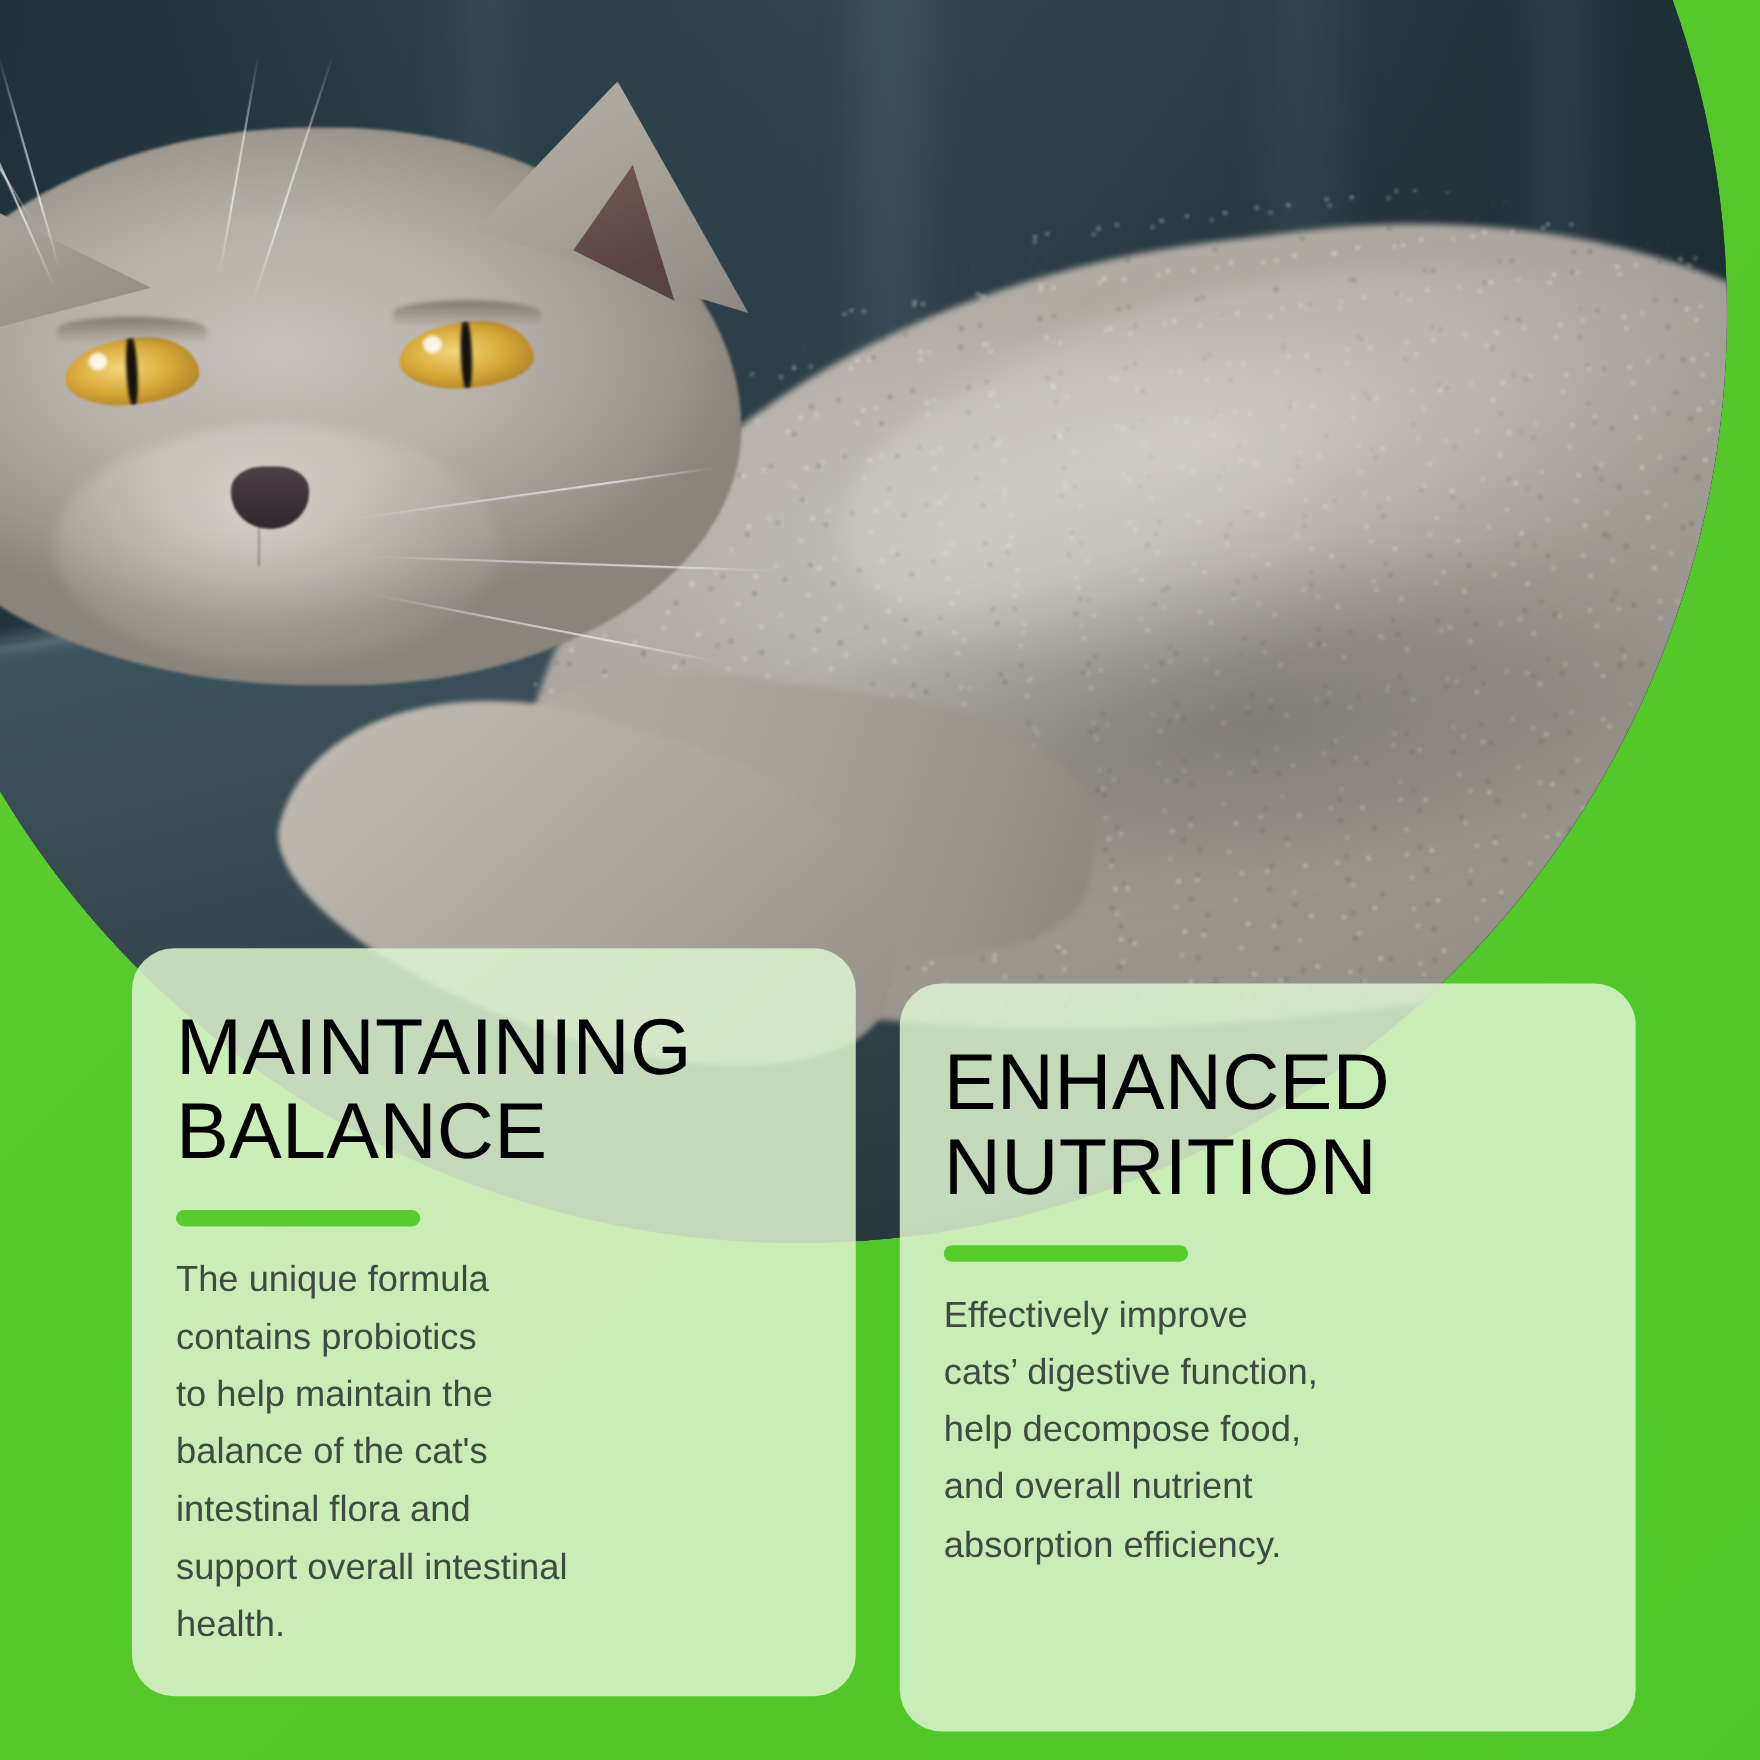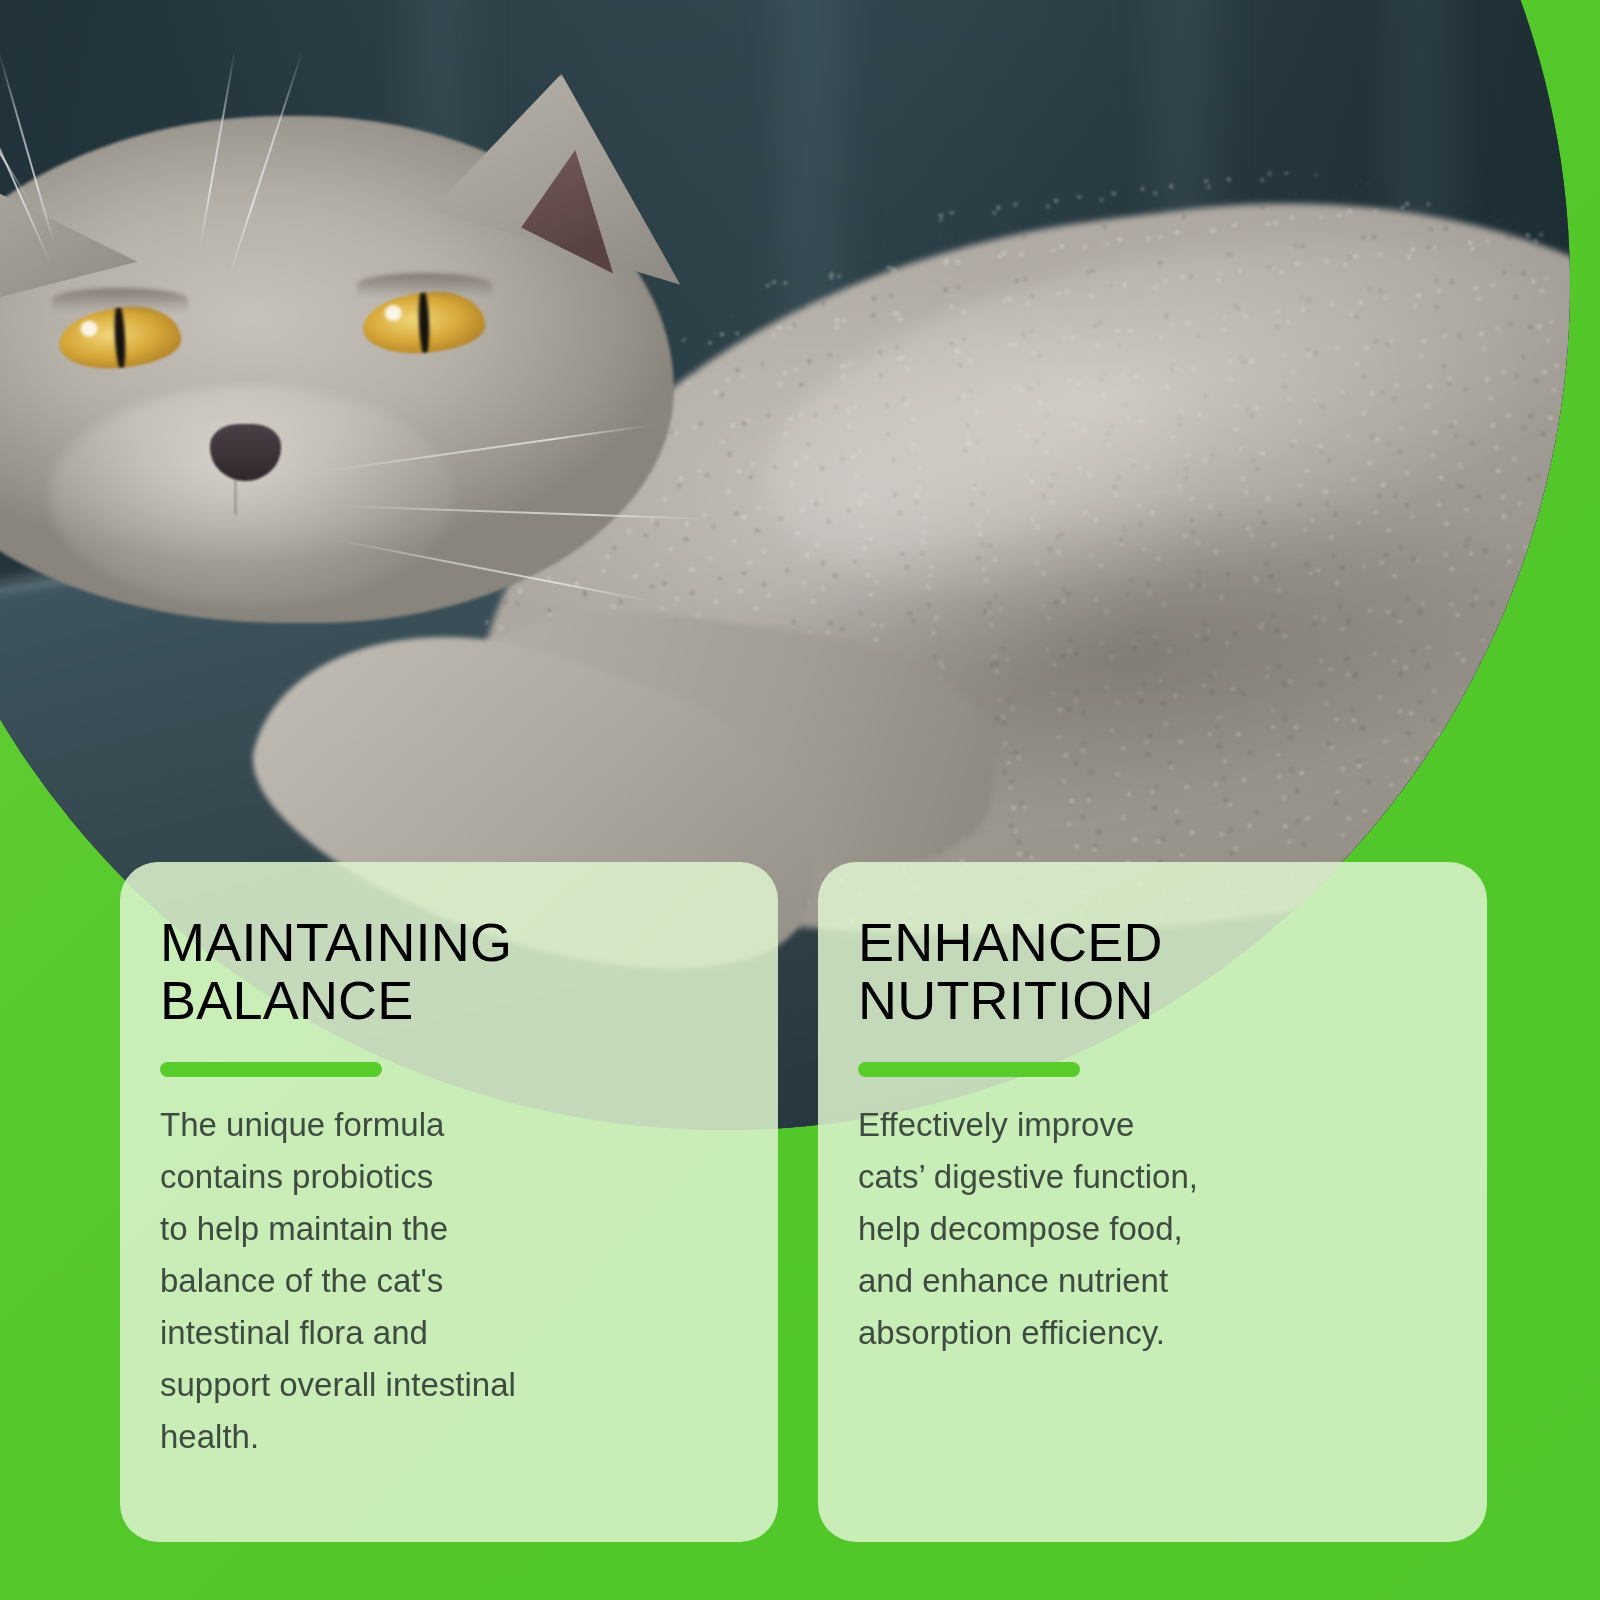--- a/index.html
+++ b/index.html
@@ -248,24 +248,24 @@
   
   .card {
     position: absolute;
     top: 862px;
     height: 680px;
     border-radius: 38px;
     background: rgba(221,243,206, 0.86);
     padding: 52px 40px 0 40px;
   }
   #card-left  { left: 120px;  width: 658px; }
-  #card-right { left: 818px;  width: 669px; }
+  #card-right { left: 818px;  width: 669px; margin-top: 32px; }
 
   .card-title {
-    font-size: 54px;
+    font-size: 72px;
     line-height: 1.07;
     font-weight: 400;
     letter-spacing: 0.2px;
     color: #000000;
     white-space: pre-line;
   }
   .card-rule {
     width: 222px;
     height: 15px;
     border-radius: 8px;
@@ -347,17 +347,17 @@
 health.</div>
   </div>
 
   <div class="card" id="card-right">
     <div class="card-title">ENHANCED
 NUTRITION</div>
     <div class="card-rule"></div>
     <div class="card-body">Effectively improve
 cats’ digestive function,
 help decompose food,
-and enhance nutrient
+and overall nutrient
 absorption efficiency.</div>
   </div>
 
 </div>
 
 </body></html>

